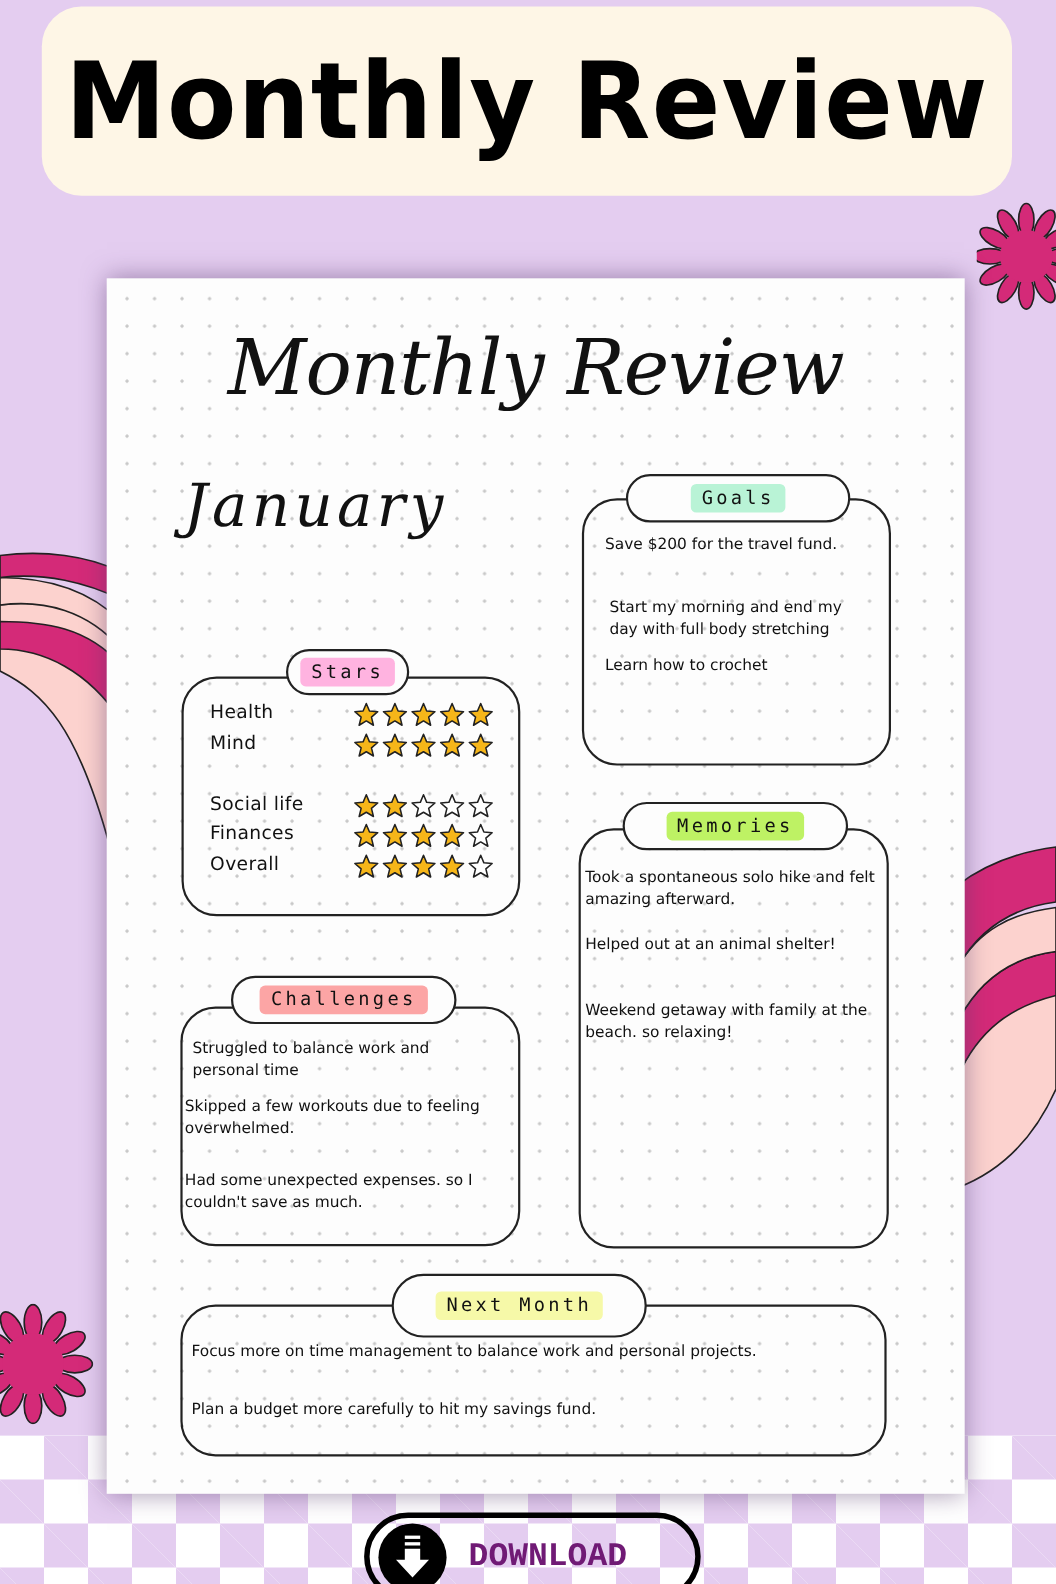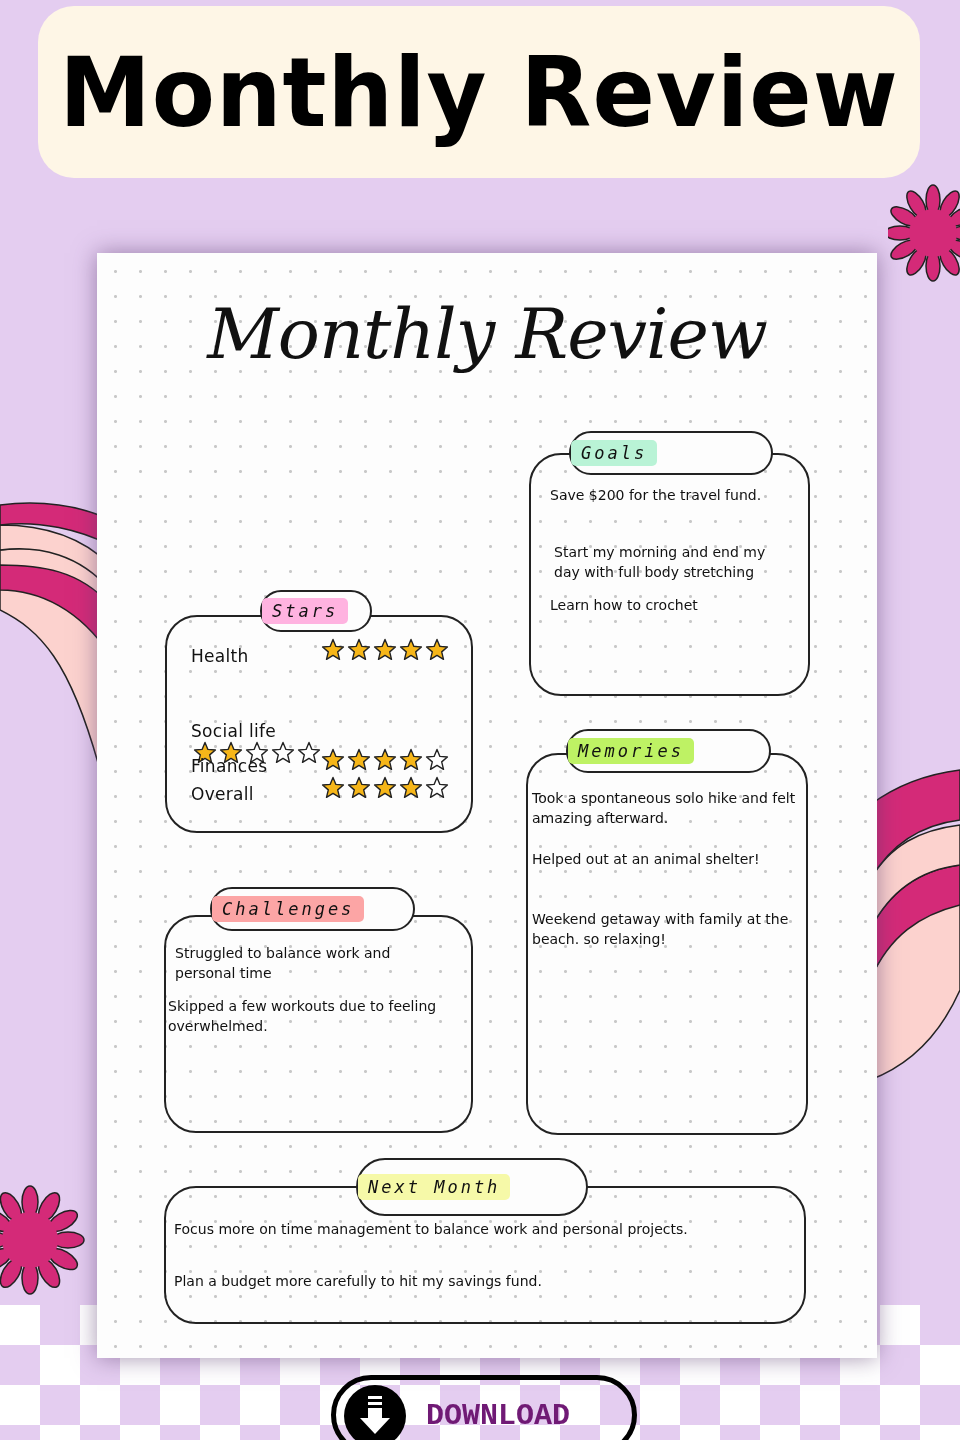--- a/index.html
+++ b/index.html
@@ -47,30 +47,30 @@
     position: absolute; left: 70px; top: 175px;
     font-family: "DejaVu Serif", serif; font-style: italic;
     font-size: 54px; font-weight: normal; color: #111; letter-spacing: 4px;
   }
   .card {
     position: absolute; border: 2px solid #222; border-radius: 32px;
     background: transparent;
   }
   .tab {
     position: absolute; border: 2px solid #222; border-radius: 30px;
-    background: #fdfdfd; display: flex; align-items: center;  font-style: italic;
+    background: #fdfdfd; display: flex; align-items: center; justify-content: center;
   }
   .tab-label {
     font-family: "DejaVu Sans Mono", monospace; font-size: 17px;
     letter-spacing: 3px; padding: 3px 10px; border-radius: 5px; color: #111;
   }
   .card-text {
     position: absolute; font-size: 14px; line-height: 20px; color: #111;
   }
-  .star-row { position: absolute; left: 24px; display: flex; align-items: flex-end; }
+  .star-row { position: absolute; left: 24px; display: flex; align-items: flex-start; }
   .star-label { width: 130px; font-size: 17px; letter-spacing: 0.3px; }
   .stars { display: flex; gap: 2px; }
   .download {
     position: absolute; left: 331px; top: 1375px; width: 306px; height: 80px;
     border: 5px solid #000; border-radius: 40px; background: transparent;
     display: flex; align-items: flex-start; padding: 5px 0 0 8px;
   }
   .dl-circle {
     width: 62px; height: 62px; border-radius: 50%; background: #000;
     display: flex; align-items: center; justify-content: center;
@@ -136,20 +136,21 @@
     <ellipse cx="0" cy="-38" rx="8" ry="16" transform="rotate(240)"></ellipse>
     <ellipse cx="0" cy="-38" rx="8" ry="16" transform="rotate(270)"></ellipse>
     <ellipse cx="0" cy="-38" rx="8" ry="16" transform="rotate(300)"></ellipse>
     <ellipse cx="0" cy="-38" rx="8" ry="16" transform="rotate(330)"></ellipse>
     <circle r="28" stroke="none"></circle>
   </g>
 </svg>
 
 <div class="page">
   <div class="page-title">Monthly Review</div>
+  <div class="month">January</div>
 
   <div class="card" style="left:432px;top:200px;width:281px;height:243px;"></div>
   <div class="tab" style="left:472px;top:178px;width:204px;height:44px;">
     <span class="tab-label" style="background:#b9f3d6">Goals</span>
   </div>
   <div class="card-text" style="left:453px;top:232px;width:250px;">Save $200 for the travel fund.</div>
   <div class="card-text" style="left:457px;top:289px;width:240px;">Start my morning and end my day with full body stretching</div>
   <div class="card-text" style="left:453px;top:342px;width:250px;">Learn how to crochet</div>
 
   <div class="card" style="left:68px;top:362px;width:308px;height:218px;"></div>
@@ -170,21 +171,41 @@
               <path d="M12 1.5 L14.9 8.4 L22.4 9 L16.7 13.9 L18.5 21.3 L12 17.4 L5.5 21.3 L7.3 13.9 L1.6 9 L9.1 8.4 Z" fill="#f6b619" stroke="#222" stroke-width="1.4" stroke-linejoin="round"></path>
             </svg></span>
           <span><svg width="24" height="24" viewBox="0 0 24 24">
               <path d="M12 1.5 L14.9 8.4 L22.4 9 L16.7 13.9 L18.5 21.3 L12 17.4 L5.5 21.3 L7.3 13.9 L1.6 9 L9.1 8.4 Z" fill="#f6b619" stroke="#222" stroke-width="1.4" stroke-linejoin="round"></path>
             </svg></span>
           <span><svg width="24" height="24" viewBox="0 0 24 24">
               <path d="M12 1.5 L14.9 8.4 L22.4 9 L16.7 13.9 L18.5 21.3 L12 17.4 L5.5 21.3 L7.3 13.9 L1.6 9 L9.1 8.4 Z" fill="#f6b619" stroke="#222" stroke-width="1.4" stroke-linejoin="round"></path>
             </svg></span>
         </span>
       </div>
-      <div class="star-row" style="top: 82.5px; flex-direction: column;">
+      <div class="star-row" style="top: 27.5px;">
+        <span class="star-label">Mind</span>
+        <span class="stars">
+          <span><svg width="24" height="24" viewBox="0 0 24 24">
+              <path d="M12 1.5 L14.9 8.4 L22.4 9 L16.7 13.9 L18.5 21.3 L12 17.4 L5.5 21.3 L7.3 13.9 L1.6 9 L9.1 8.4 Z" fill="#f6b619" stroke="#222" stroke-width="1.4" stroke-linejoin="round"></path>
+            </svg></span>
+          <span><svg width="24" height="24" viewBox="0 0 24 24">
+              <path d="M12 1.5 L14.9 8.4 L22.4 9 L16.7 13.9 L18.5 21.3 L12 17.4 L5.5 21.3 L7.3 13.9 L1.6 9 L9.1 8.4 Z" fill="#f6b619" stroke="#222" stroke-width="1.4" stroke-linejoin="round"></path>
+            </svg></span>
+          <span><svg width="24" height="24" viewBox="0 0 24 24">
+              <path d="M12 1.5 L14.9 8.4 L22.4 9 L16.7 13.9 L18.5 21.3 L12 17.4 L5.5 21.3 L7.3 13.9 L1.6 9 L9.1 8.4 Z" fill="#f6b619" stroke="#222" stroke-width="1.4" stroke-linejoin="round"></path>
+            </svg></span>
+          <span><svg width="24" height="24" viewBox="0 0 24 24">
+              <path d="M12 1.5 L14.9 8.4 L22.4 9 L16.7 13.9 L18.5 21.3 L12 17.4 L5.5 21.3 L7.3 13.9 L1.6 9 L9.1 8.4 Z" fill="#f6b619" stroke="#222" stroke-width="1.4" stroke-linejoin="round"></path>
+            </svg></span>
+          <span><svg width="24" height="24" viewBox="0 0 24 24">
+              <path d="M12 1.5 L14.9 8.4 L22.4 9 L16.7 13.9 L18.5 21.3 L12 17.4 L5.5 21.3 L7.3 13.9 L1.6 9 L9.1 8.4 Z" fill="#f6b619" stroke="#222" stroke-width="1.4" stroke-linejoin="round"></path>
+            </svg></span>
+        </span>
+      </div>
+      <div class="star-row" style="top: 82.5px;">
         <span class="star-label">Social life</span>
         <span class="stars">
           <span><svg width="24" height="24" viewBox="0 0 24 24">
               <path d="M12 1.5 L14.9 8.4 L22.4 9 L16.7 13.9 L18.5 21.3 L12 17.4 L5.5 21.3 L7.3 13.9 L1.6 9 L9.1 8.4 Z" fill="#f6b619" stroke="#222" stroke-width="1.4" stroke-linejoin="round"></path>
             </svg></span>
           <span><svg width="24" height="24" viewBox="0 0 24 24">
               <path d="M12 1.5 L14.9 8.4 L22.4 9 L16.7 13.9 L18.5 21.3 L12 17.4 L5.5 21.3 L7.3 13.9 L1.6 9 L9.1 8.4 Z" fill="#f6b619" stroke="#222" stroke-width="1.4" stroke-linejoin="round"></path>
             </svg></span>
           <span><svg width="24" height="24" viewBox="0 0 24 24">
               <path d="M12 1.5 L14.9 8.4 L22.4 9 L16.7 13.9 L18.5 21.3 L12 17.4 L5.5 21.3 L7.3 13.9 L1.6 9 L9.1 8.4 Z" fill="#ffffff" stroke="#222" stroke-width="1.4" stroke-linejoin="round"></path>
@@ -246,20 +267,21 @@
   <div class="card-text" style="left:435px;top:535px;width:275px;">Took a spontaneous solo hike and felt amazing afterward.</div>
   <div class="card-text" style="left:435px;top:596px;width:275px;">Helped out at an animal shelter!</div>
   <div class="card-text" style="left:435px;top:656px;width:280px;">Weekend getaway with family at the beach. so relaxing!</div>
 
   <div class="card" style="left:67px;top:662px;width:309px;height:218px;"></div>
   <div class="tab" style="left:113px;top:634px;width:205px;height:44px;">
     <span class="tab-label" style="background:#fca5a5">Challenges</span>
   </div>
   <div class="card-text" style="left:78px;top:690px;width:250px;">Struggled to balance work and personal time</div>
   <div class="card-text" style="left:71px;top:743px;width:300px;">Skipped a few workouts due to feeling overwhelmed.</div>
+  <div class="card-text" style="left:71px;top:810px;width:285px;">Had some unexpected expenses. so I couldn't save as much.</div>
 
   <div class="card" style="left:67px;top:933px;width:642px;height:138px;"></div>
   <div class="tab" style="left:259px;top:905px;width:232px;height:58px;">
     <span class="tab-label" style="background:#f6f9a8">Next Month</span>
   </div>
   <div class="card-text" style="left:77px;top:966px;width:620px;">Focus more on time management to balance work and personal projects.</div>
   <div class="card-text" style="left:77px;top:1018px;width:620px;">Plan a budget more carefully to hit my savings fund.</div>
 </div>
 
 <div class="download">

